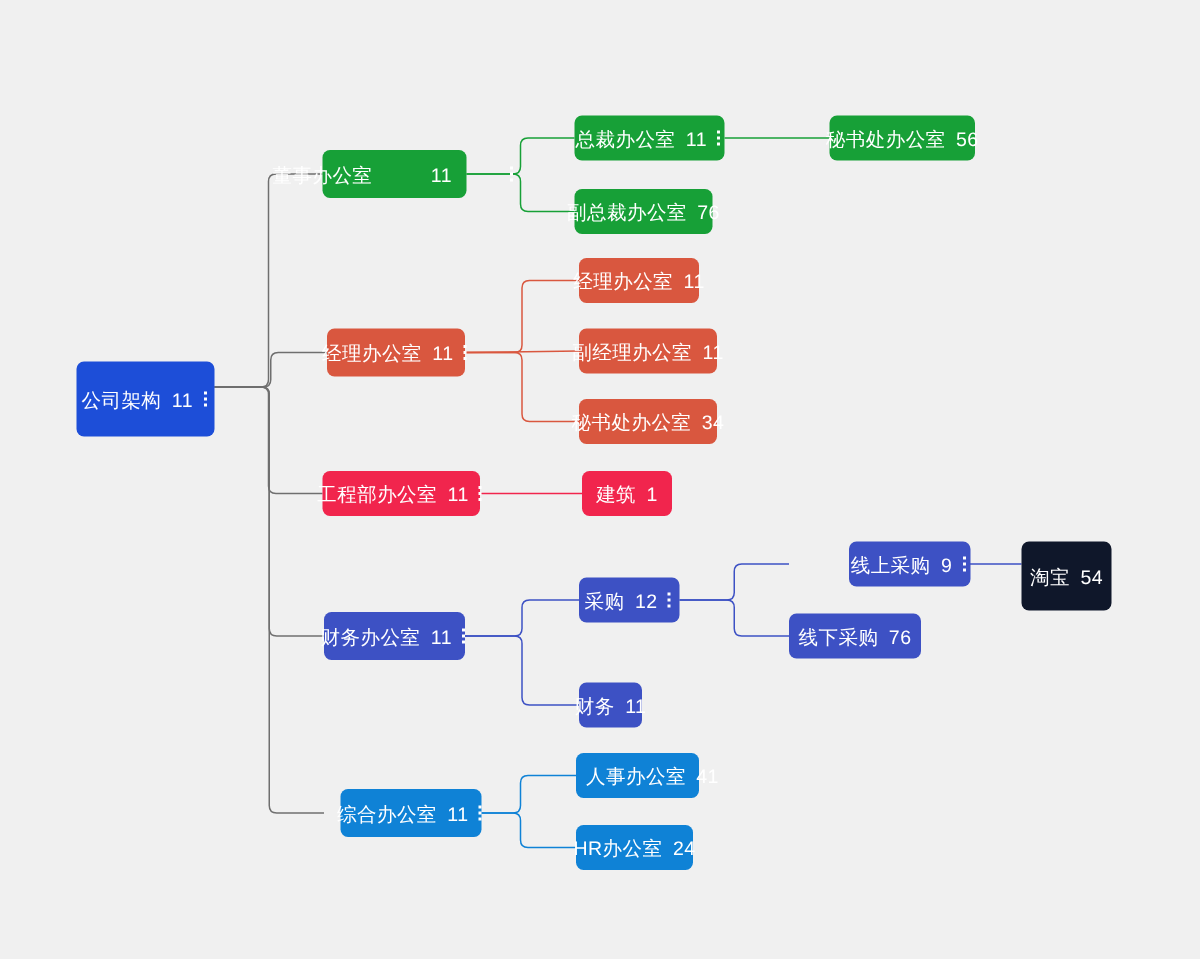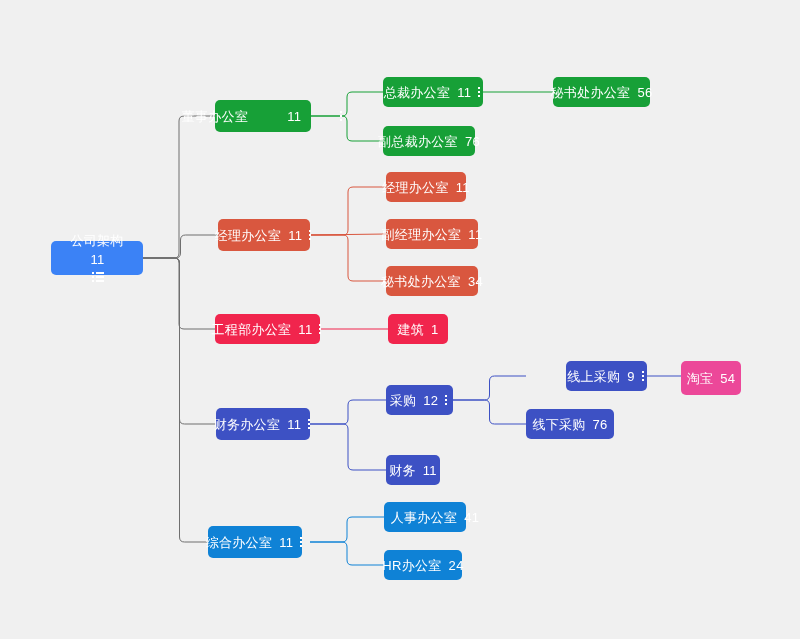--- a/index.html
+++ b/index.html
@@ -96,21 +96,21 @@
       <path d="M 310 235 L 343 235 Q 348 235 348 240 L 348 276 Q 348 281 353 281 L 386 281" fill="none" stroke="#d9573f" stroke-width="1"></path>
       <path d="M 320 329 L 388 329" fill="none" stroke="#f1254d" stroke-width="1"></path>
       <path d="M 310 424 L 343 424 Q 348 424 348 419 L 348 405 Q 348 400 353 400 L 386 400" fill="none" stroke="#3d51c4" stroke-width="1"></path>
       <path d="M 310 424 L 343 424 Q 348 424 348 429 L 348 465 Q 348 470 353 470 L 386 470" fill="none" stroke="#3d51c4" stroke-width="1"></path>
       <path d="M 453 400 L 484.5 400 Q 489.5 400 489.5 395 L 489.5 381 Q 489.5 376 494.5 376 L 526 376" fill="none" stroke="#3d51c4" stroke-width="1"></path>
       <path d="M 453 400 L 484.5 400 Q 489.5 400 489.5 405 L 489.5 419 Q 489.5 424 494.5 424 L 526 424" fill="none" stroke="#3d51c4" stroke-width="1"></path>
       <path d="M 607 376 L 681 376" fill="none" stroke="#3d51c4" stroke-width="1"></path>
       <path d="M 310 542 L 342 542 Q 347 542 347 537 L 347 522 Q 347 517 352 517 L 384 517" fill="none" stroke="#0f82d6" stroke-width="1"></path>
       <path d="M 310 542 L 342 542 Q 347 542 347 547 L 347 560 Q 347 565 352 565 L 384 565" fill="none" stroke="#0f82d6" stroke-width="1"></path>
     </svg>
-<div class="node" style="left: 51px; top: 241px; width: 92px; height: 34px; background: #3b82f6; flex-direction: column;">
+<div class="node" style="left: 51px; top: 241px; width: 92px; height: 50px; background: #1d4ed8;">
       <span class="label">公司架构</span>
       <span class="cnt">11</span>
       <span class="list-icon">
         <span class="row">
           <span class="dot"></span>
           <span class="bar"></span>
         </span>
         <span class="row">
           <span class="dot"></span>
           <span class="bar"></span>
@@ -264,33 +264,33 @@
         <span class="row">
           <span class="dot"></span>
           <span class="bar"></span>
         </span>
         <span class="row">
           <span class="dot"></span>
           <span class="bar"></span>
         </span>
       </span>
     </div>
-    <div class="node" style="left: 681px; top: 361px; width: 60px; height: 34px; background: #ec4899;">
+    <div class="node" style="left: 681px; top: 361px; width: 60px; height: 46px; background: #0f172a;">
       <span class="label">淘宝</span>
       <span class="cnt">54</span>
     </div>
     <div class="node" style="left: 526px; top: 409px; width: 88px; height: 30px; background: rgb(61, 81, 196);">
       <span class="label">线下采购</span>
       <span class="cnt">76</span>
     </div>
-    <div class="node" style="left: 386px; top: 455px; width: 54px; height: 30px; background: rgb(61, 81, 196);">
+    <div class="node" style="left: 386px; top: 455px; width: 42px; height: 30px; background: rgb(61, 81, 196);">
       <span class="label">财务</span>
       <span class="cnt">11</span>
     </div>
-    <div class="node" style="left: 208px; top: 526px; width: 94px; height: 32px; background: rgb(15, 130, 214);">
+    <div class="node" style="left: 227px; top: 526px; width: 94px; height: 32px; background: rgb(15, 130, 214);">
       <span class="label">综合办公室</span>
       <span class="cnt">11</span>
       <span class="list-icon">
         <span class="row">
           <span class="dot"></span>
           <span class="bar"></span>
         </span>
         <span class="row">
           <span class="dot"></span>
           <span class="bar"></span>

